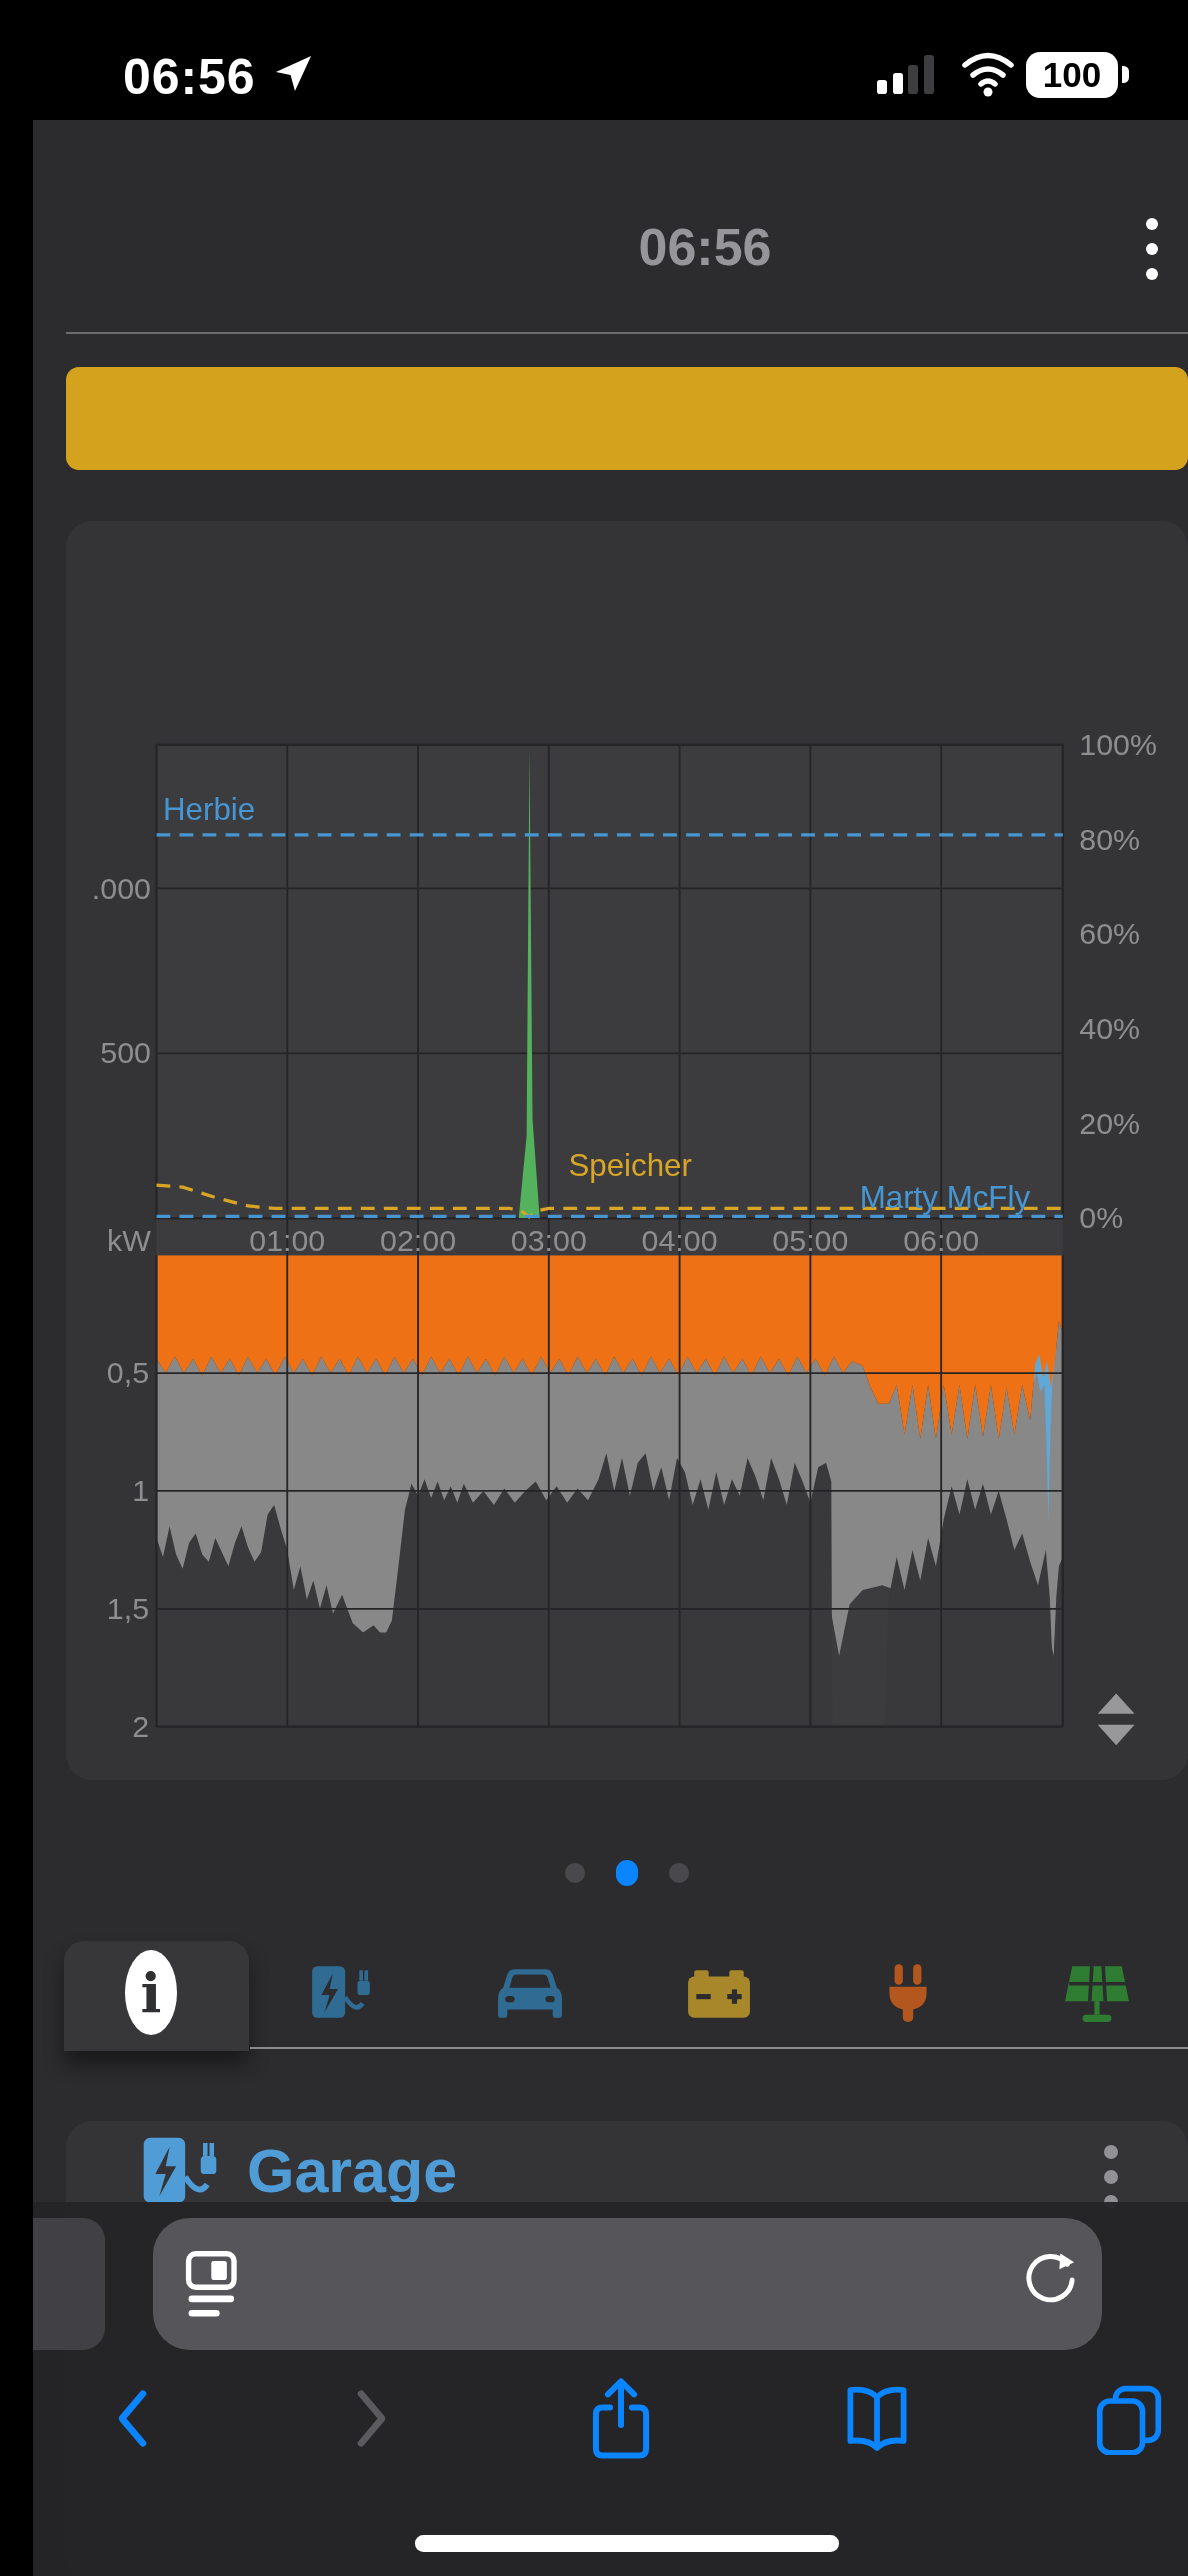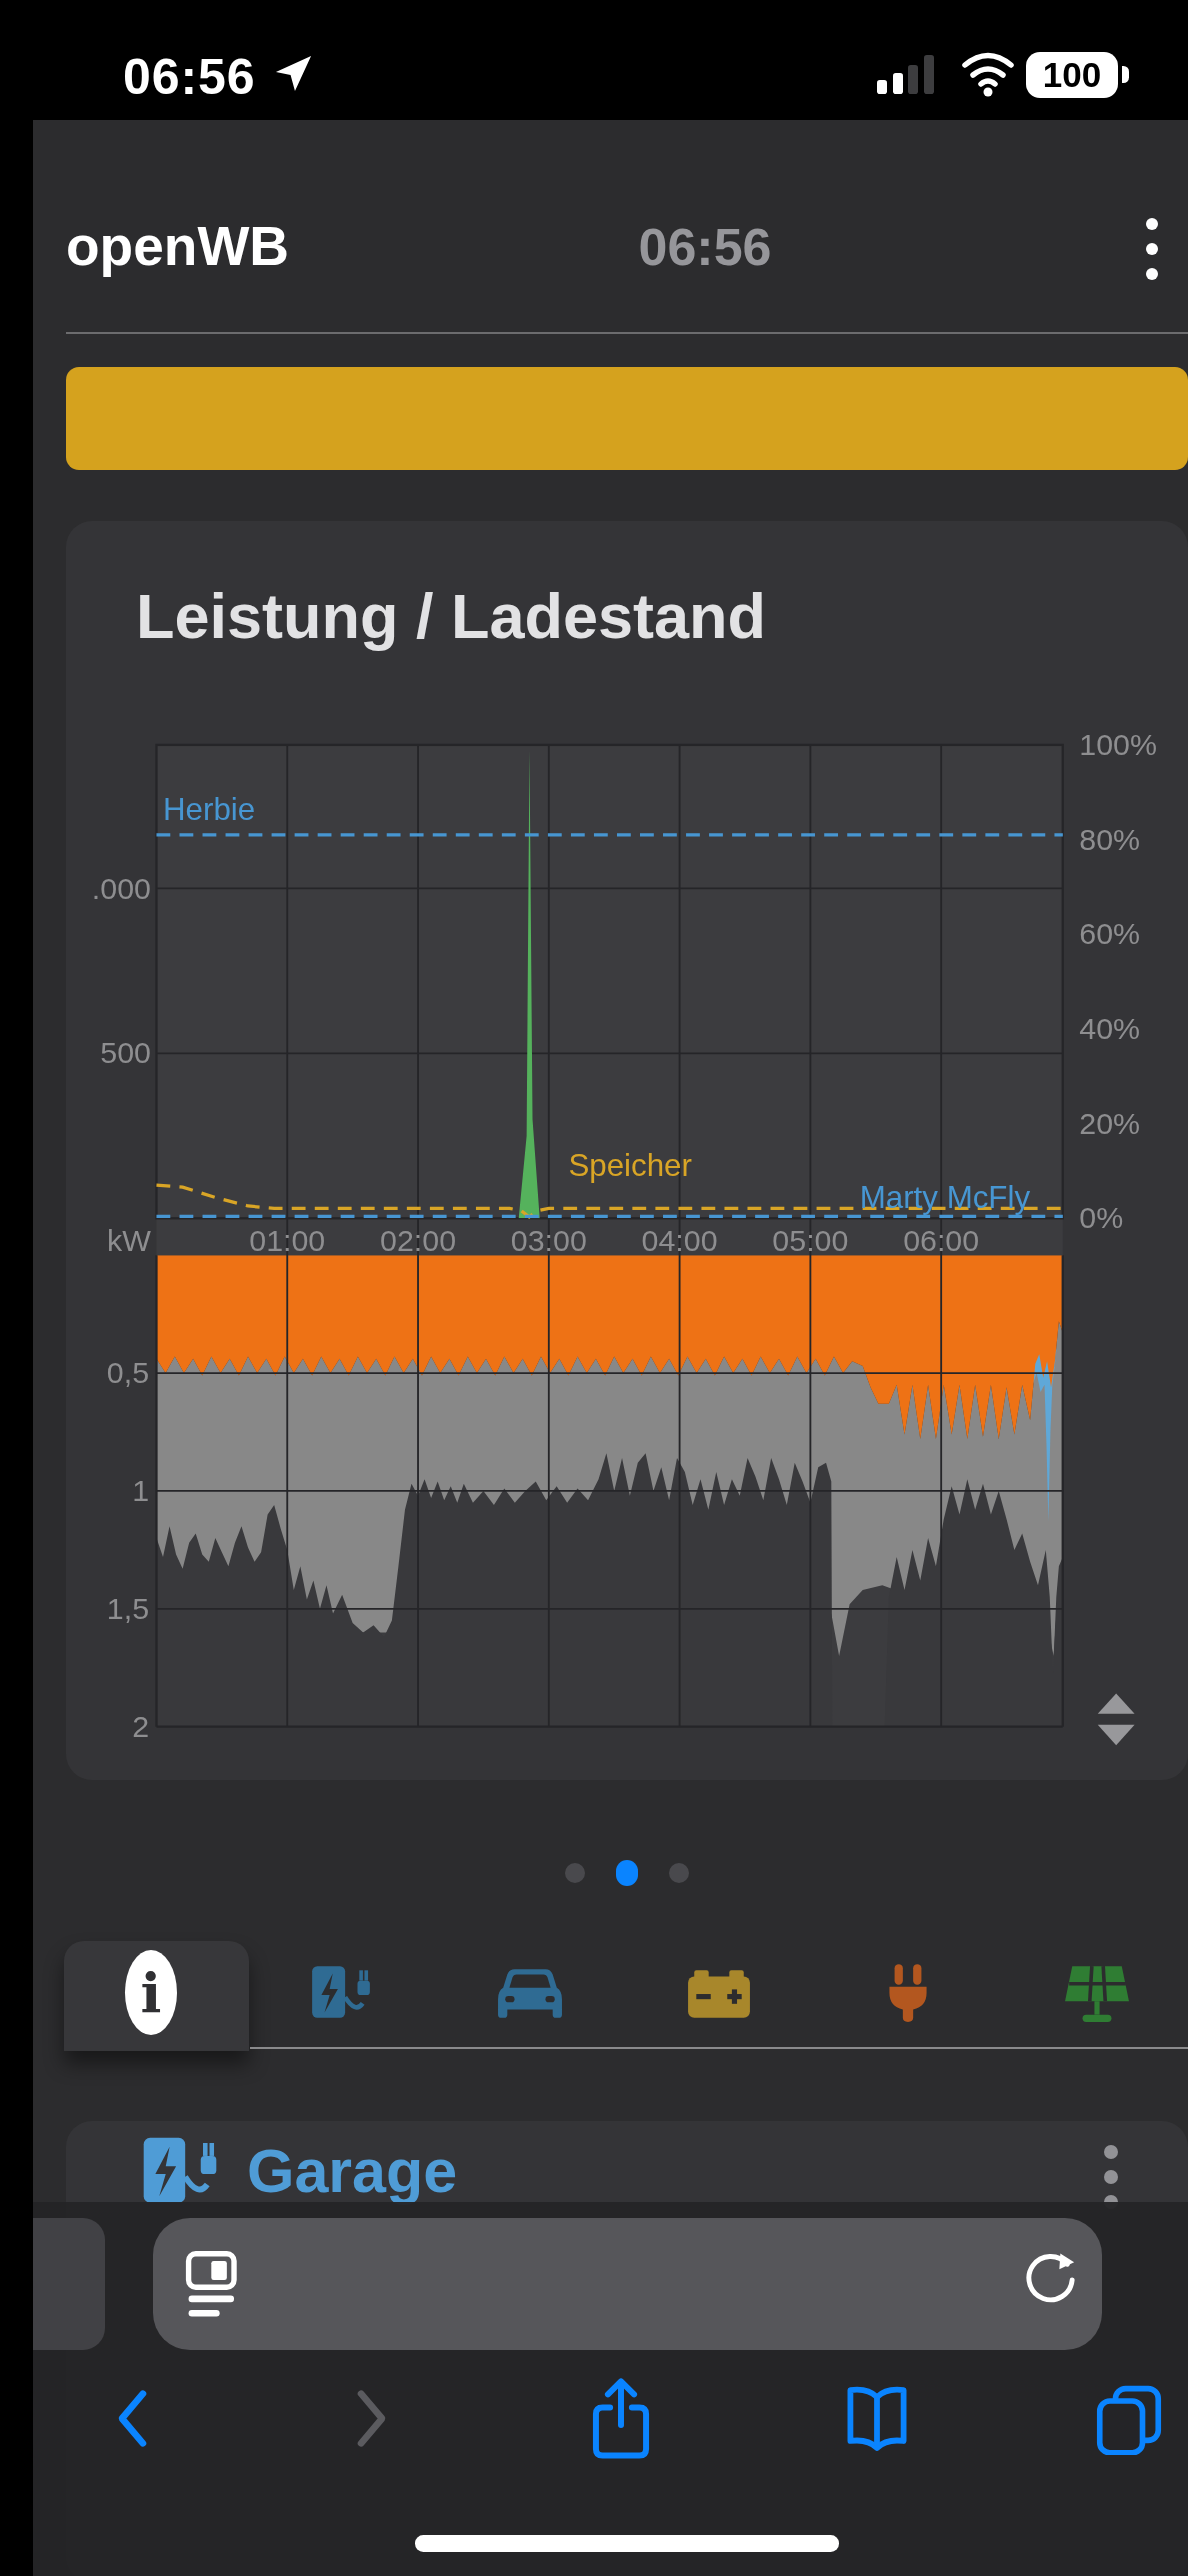--- a/index.html
+++ b/index.html
@@ -76,21 +76,20 @@
       <path d="M11 25 q15 -12 30 0" stroke="#fff" stroke-width="5.5" fill="none" stroke-linecap="round"></path>
       <path d="M19 34 q7 -6 14 0" stroke="#fff" stroke-width="5.5" fill="none" stroke-linecap="round"></path>
       <circle cx="26" cy="42" r="4.5" fill="#fff"></circle>
     </svg>
     <div class="abs batt-body">
       <span>100</span>
     </div>
     <div class="abs batt-nub"></div>
   </div>
 
-  <div class="abs brand">openWB</div>
   <div class="abs clock">06:56</div>
   <div class="abs kebab" style="left:1102px;top:205px;width:33px;height:88px">
     <i style="background:#fff"></i>
       <i style="background:#fff"></i>
       <i style="background:#fff"></i>
   </div>
   <div class="abs hdr-divider"></div>
 
   <div class="abs goldbar">
     <div class="abs cp-circle">
@@ -115,21 +114,20 @@
         <path d="M10 44 v5 q0 3 -3 3 h-3 q-3 0 -3 -3 v-14 q0 -8 5 -11 l4 -13 q2 -5 7 -5 h30 q5 0 7 5 l4 13 q5 3 5 11 v14 q0 3 -3 3 h-3 q-3 0 -3 -3 v-5 z" fill="#fff"></path>
         <path d="M15 14 l-3 9 h40 l-3 -9 q-1 -3 -4 -3 h-26 q-3 0 -4 3 z" fill="#2aa23b"></path>
         <rect x="8" y="31" width="9" height="6" rx="3" fill="#2aa23b"></rect>
         <rect x="47" y="31" width="9" height="6" rx="3" fill="#2aa23b"></rect>
       </svg>
       <span class="pvtext">)</span>
     </div>
   </div>
 
   <div class="abs card card1"></div>
-  <div class="abs card-title">Leistung / Ladestand</div>
   <svg class="abs chartsvg" id="chart-svg" width="1096" height="1041" viewBox="64 780 1190 1130">
       <rect x="134" y="808" width="984" height="1066" fill="#3c3c3f"></rect>
       <defs>
         <clipPath id="cb">
           <rect x="134" y="1362" width="984" height="512"></rect>
         </clipPath>
         <clipPath id="ct">
           <rect x="134" y="808" width="984" height="514"></rect>
         </clipPath>
       </defs>

